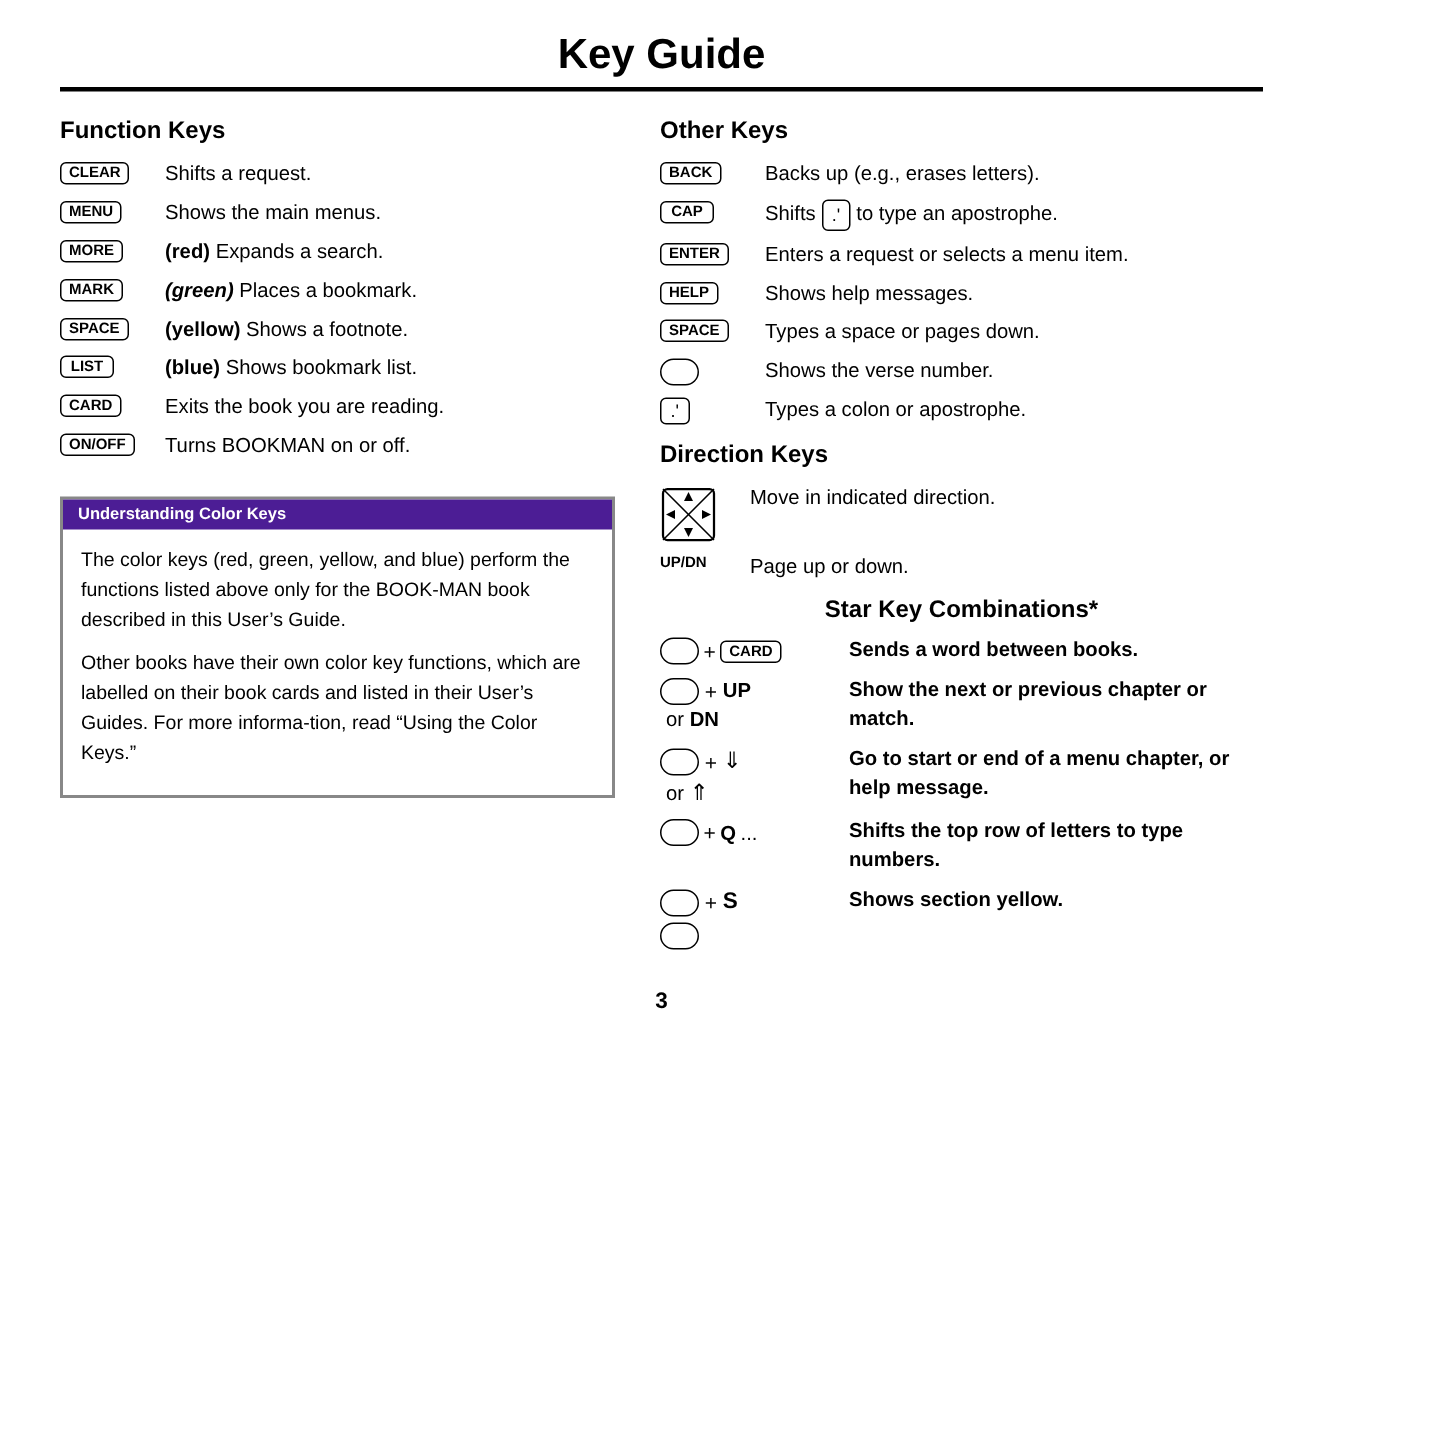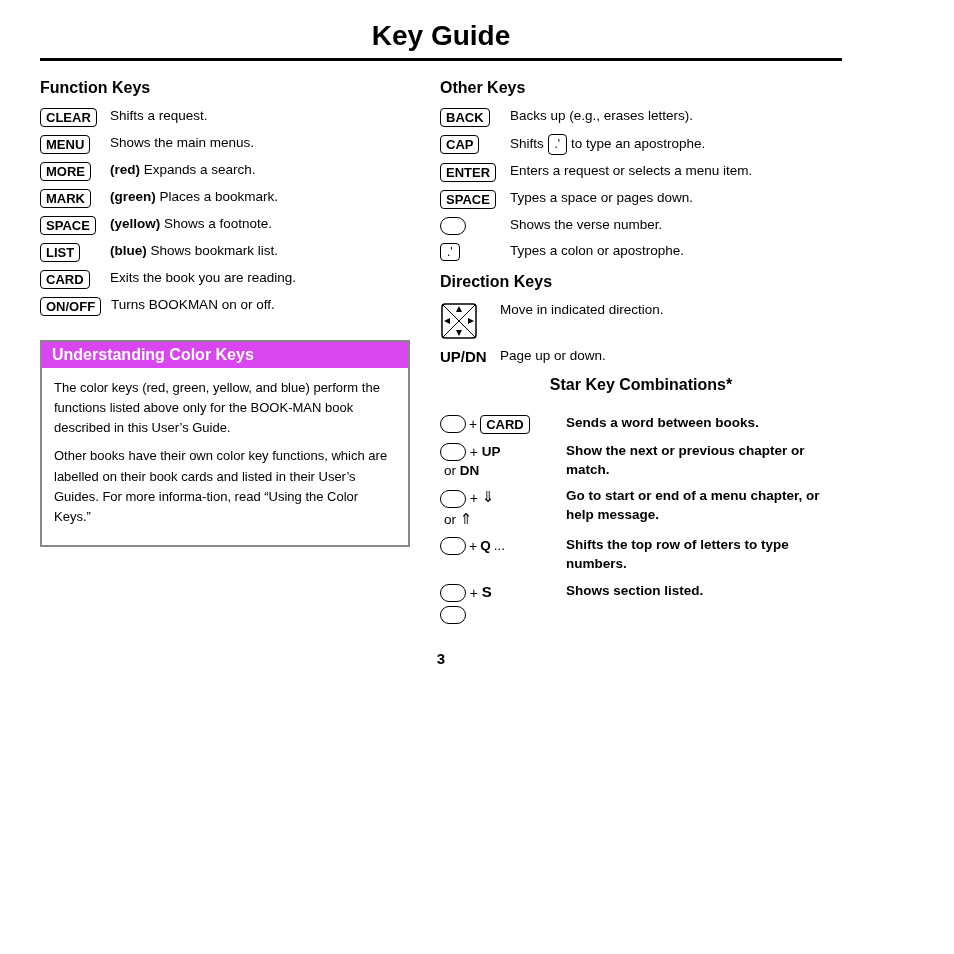--- a/index.html
+++ b/index.html
@@ -54,21 +54,21 @@
       font-weight: bold;
       margin-bottom: 10px;
     }
 
     
     .key-btn {
       display: inline-block;
       border: 1.5px solid #000;
       border-radius: 4px;
       padding: 1px 5px;
-      font-size: 13px;
+      font-size: 10px;
       font-weight: bold;
       font-family: Arial, Helvetica, sans-serif;
       min-width: 36px;
       text-align: center;
       vertical-align: middle;
       white-space: nowrap;
     }
 
     .key-btn-wide {
       min-width: 44px;
@@ -97,44 +97,44 @@
     }
 
     
     .color-keys-box {
       margin-top: 24px;
       border: 2px solid #888;
       padding: 0;
     }
 
     .color-keys-header {
-      background: #d946ef;
+      background: #4c1d95;
       color: #fff;
       font-weight: bold;
-      font-size: 16px;
+      font-size: 11px;
       padding: 4px 10px;
       text-align: left;
     }
 
     .color-keys-body {
       padding: 10px 12px;
       font-size: 13px;
       line-height: 1.55;
     }
 
     .color-keys-body p {
       margin-bottom: 8px;
     }
 
     
     .star-section-title {
       font-size: 16px;
       font-weight: bold;
       text-align: center;
-      margin-bottom: 20px;
+      margin-bottom: 8px;
       margin-top: 8px;
     }
 
     .star-row {
       display: flex;
       align-items: flex-start;
       margin-bottom: 8px;
       gap: 6px;
       font-size: 13.5px;
     }
@@ -227,21 +227,21 @@
           <div class="key-cell">
             <span class="key-btn">MORE</span>
           </div>
           <div class="key-desc"><span style="font-weight:bold;">(red)</span> Expands a search.</div>
         </div>
 
         <div class="key-row">
           <div class="key-cell">
             <span class="key-btn">MARK</span>
           </div>
-          <div class="key-desc"><span style="font-weight:bold;">(green)</span> Places a bookmark.</div>
+          <div class="key-desc"><span style="font-weight:bold;font-style:italic;">(green)</span> Places a bookmark.</div>
         </div>
 
         <div class="key-row">
           <div class="key-cell">
             <span class="key-btn">SPACE</span>
           </div>
           <div class="key-desc"><span style="font-weight:bold;">(yellow)</span> Shows a footnote.</div>
         </div>
 
         <div class="key-row">
@@ -297,20 +297,26 @@
           <div class="key-desc">Shifts <span class="dot-apos-key">.'</span> to type an apostrophe.</div>
         </div>
 
         <div class="key-row">
           <div class="key-cell">
             <span class="key-btn">ENTER</span>
           </div>
           <div class="key-desc">Enters a request or selects a menu item.</div>
         </div>
 
+        <div class="key-row">
+          <div class="key-cell">
+            <span class="key-btn">HELP</span>
+          </div>
+          <div class="key-desc">Shows help messages.</div>
+        </div>
 
         <div class="key-row">
           <div class="key-cell">
             <span class="key-btn">SPACE</span>
           </div>
           <div class="key-desc">Types a space or pages down.</div>
         </div>
 
         <div class="key-row">
           <div class="key-cell">
@@ -348,21 +354,21 @@
               <polygon points="4,19 10,16 10,22" fill="#000"></polygon>
 
               <polygon points="34,19 28,16 28,22" fill="#000"></polygon>
             </svg>
           </div>
           <div class="key-desc">Move in indicated direction.</div>
         </div>
 
         <div class="key-row">
           <div class="key-cell" style="flex: 0 0 50px;">
-            <span style="font-weight:bold; font-size:15px;">UP/DN</span>
+            <span style="font-weight:bold; font-size:10px;">UP/DN</span>
           </div>
           <div class="key-desc">Page up or down.</div>
         </div>
       </div>
 
       <div style="margin-top: 10px;">
         <div class="star-section-title">Star Key Combinations*</div>
 
         <div class="star-row">
           <div class="star-key-cell">
@@ -415,21 +421,21 @@
           <div class="star-key-cell" style="flex-direction:column; align-items:flex-start; gap:4px;">
             <div>
               <span class="blank-key"></span>
               <span class="plus-sign"> + </span>
               <span style="font-weight:bold; font-size:15px;">S</span>
             </div>
             <div>
               <span class="blank-key"></span>
             </div>
           </div>
-          <div class="star-desc">Shows section listed.</div>
+          <div class="star-desc">Shows section yellow.</div>
         </div>
 
       </div>
 
     </div>
 
   </div>
 
   <div class="page-number">3</div>
 

